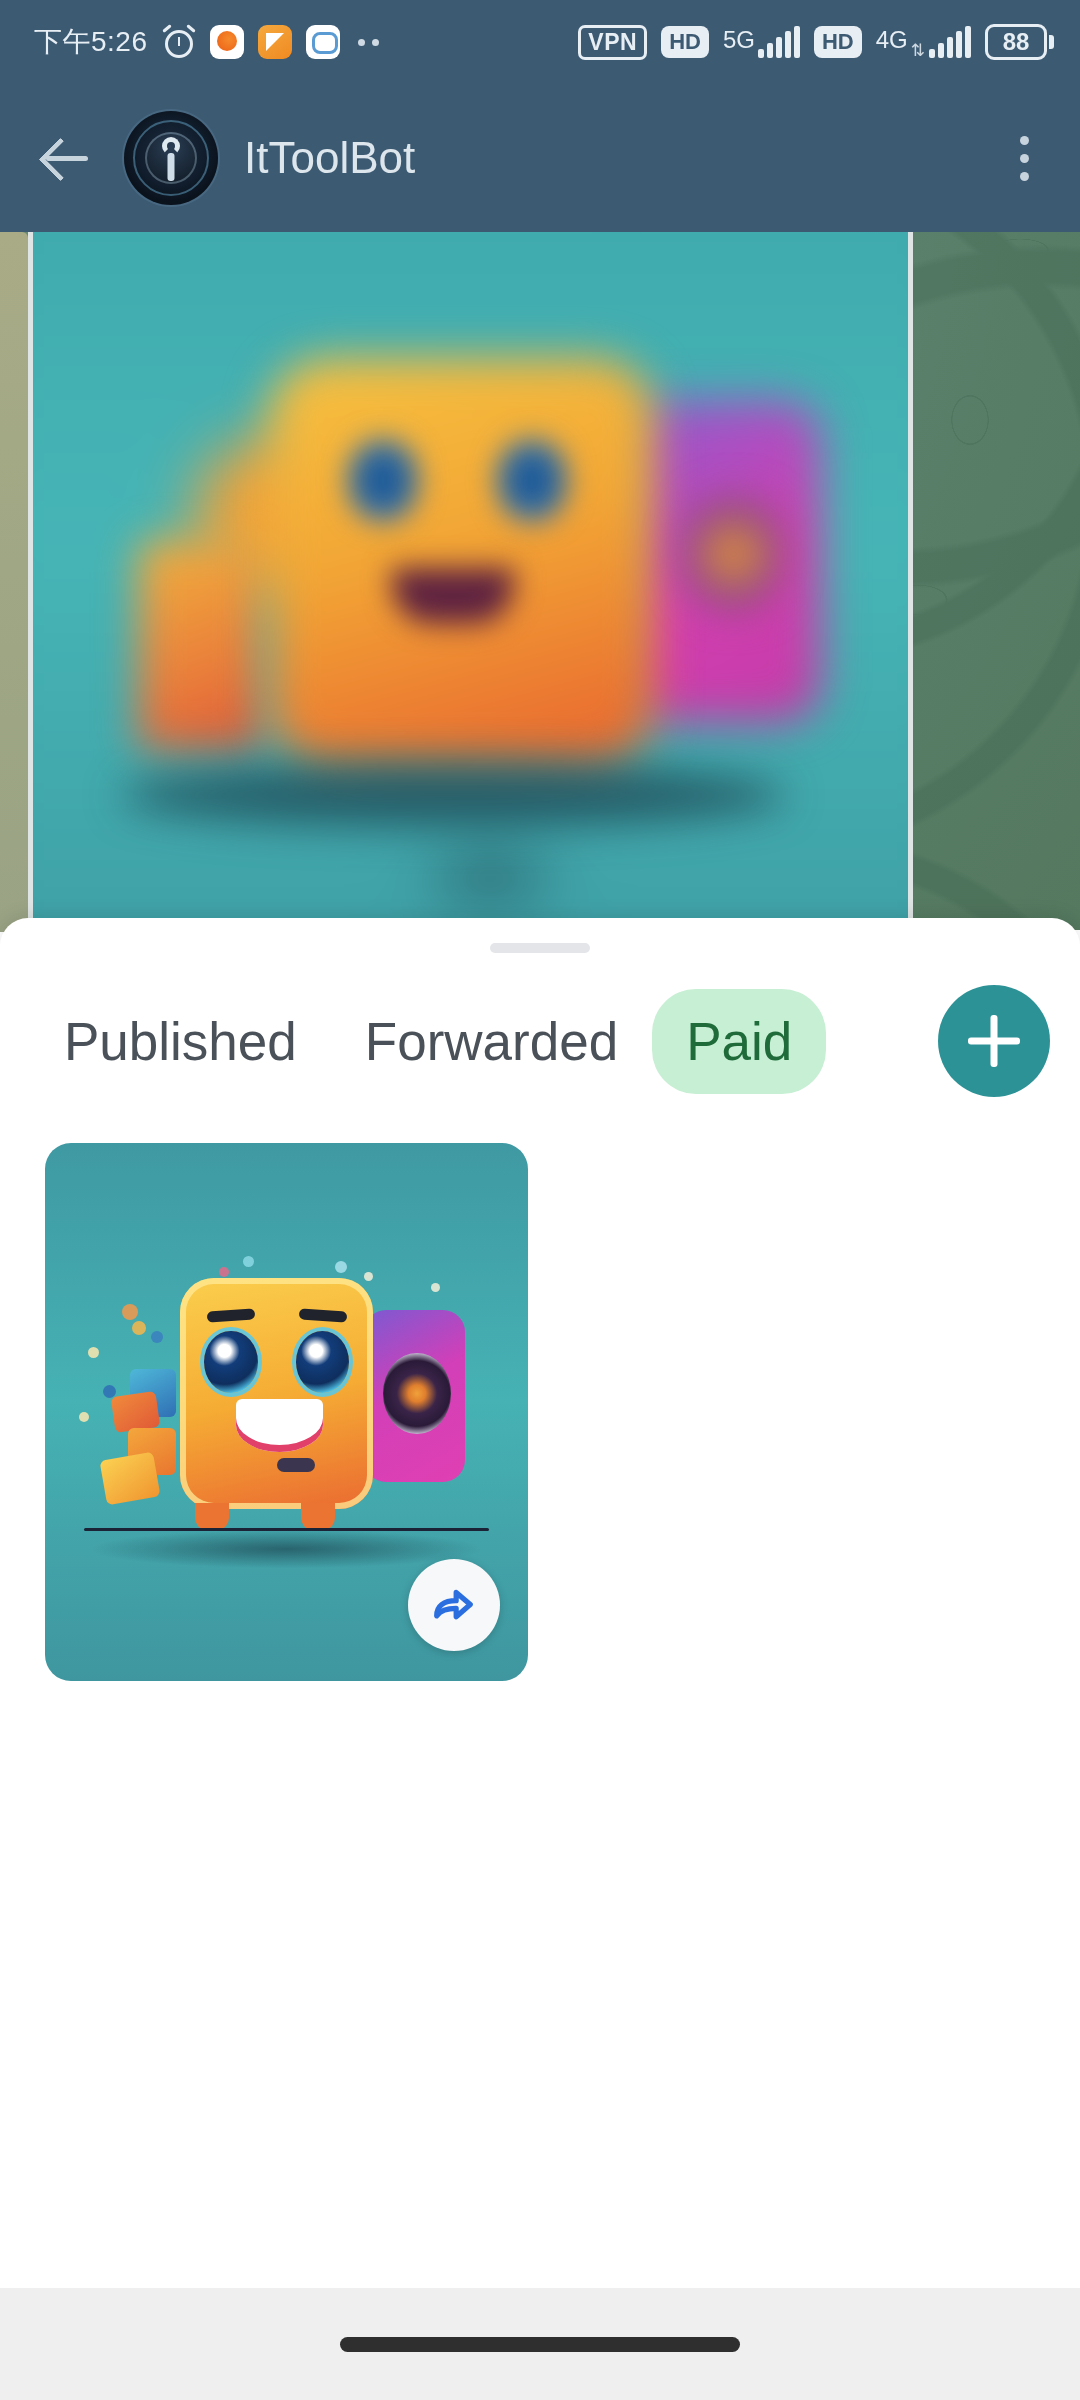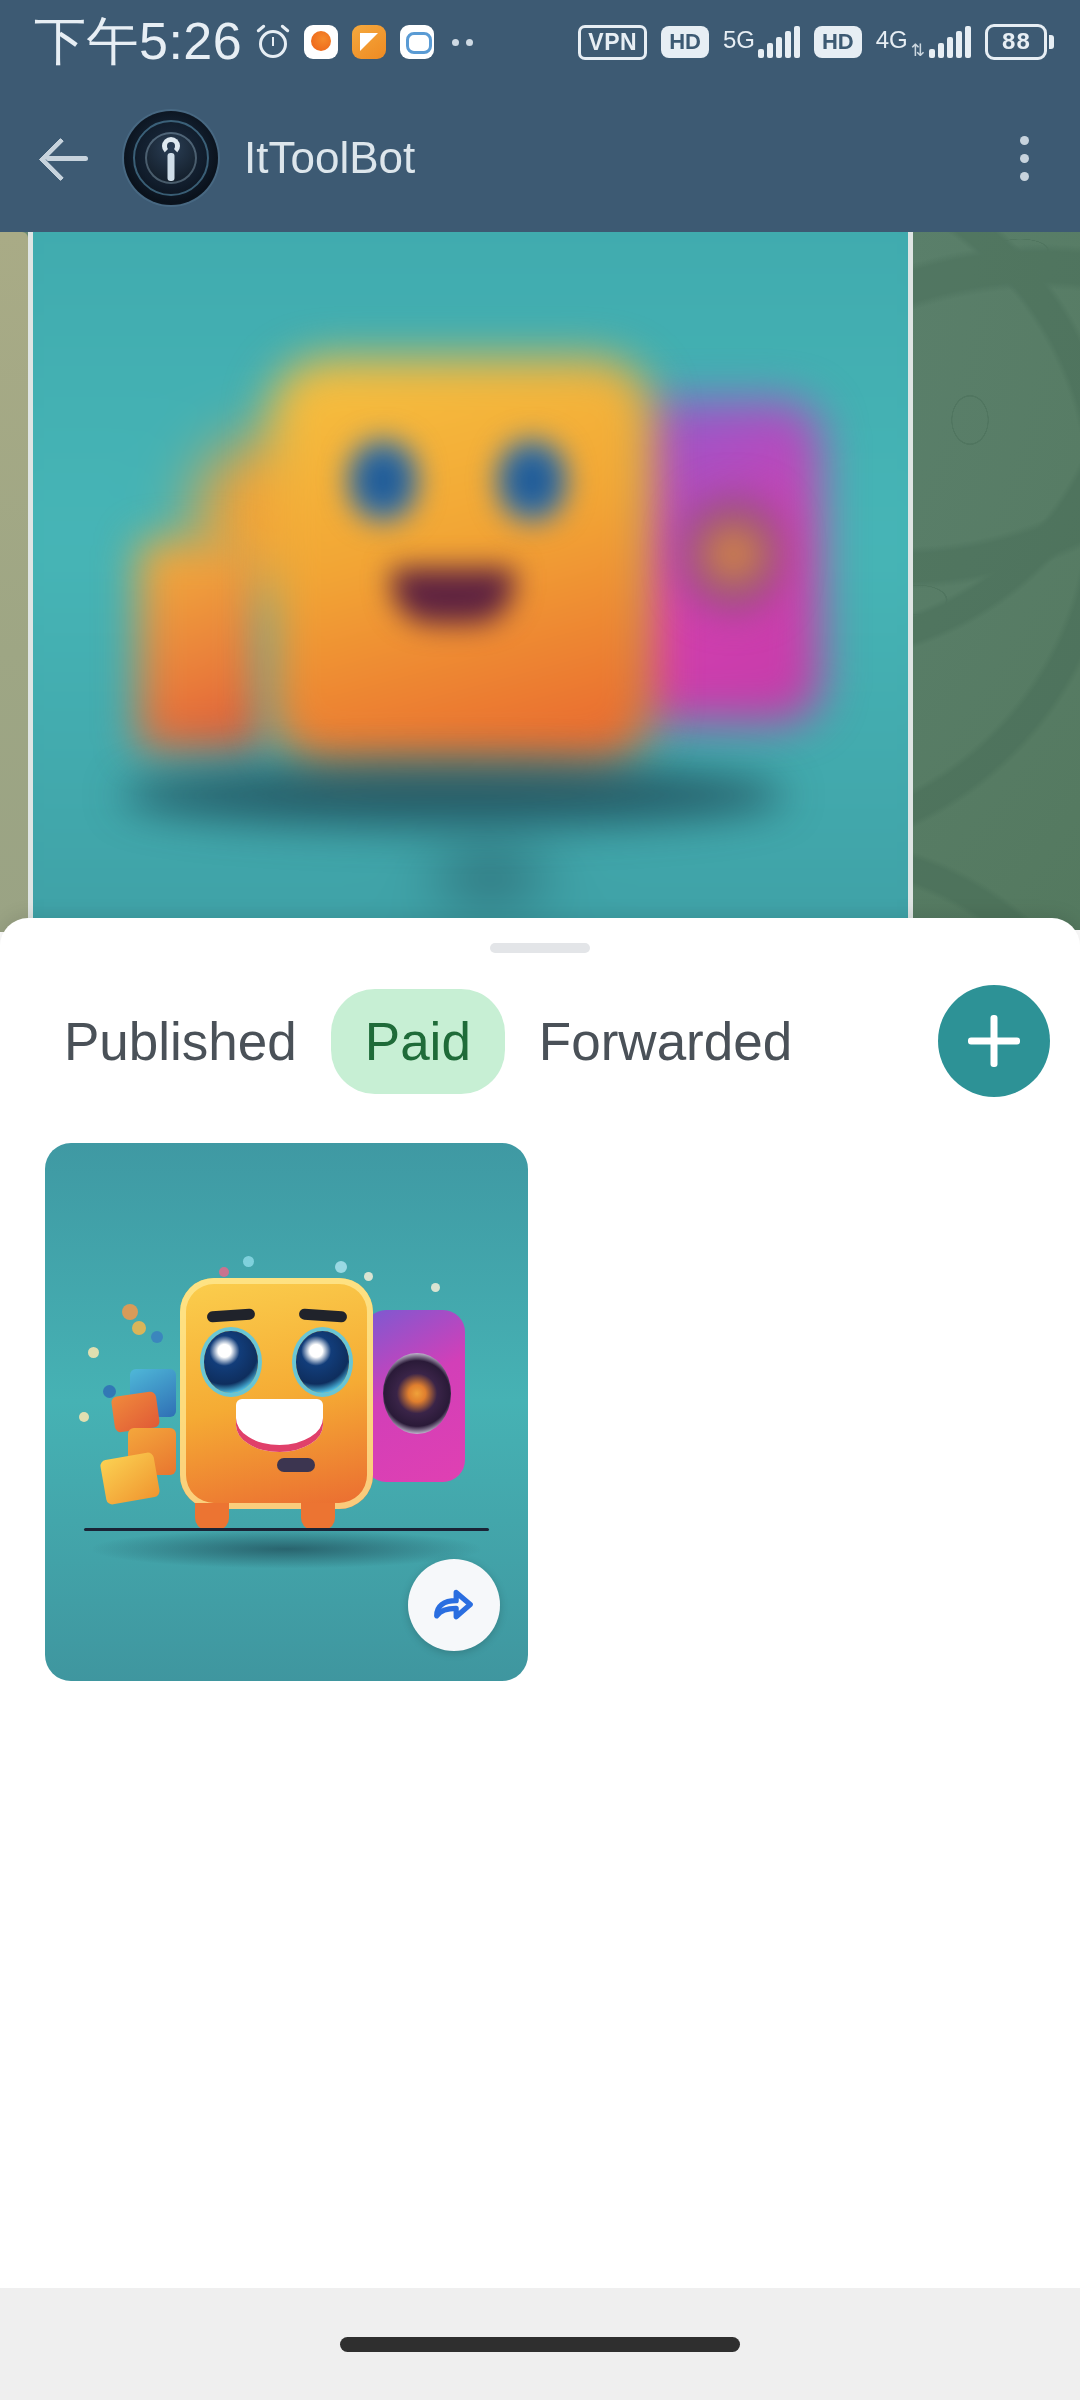--- a/index.html
+++ b/index.html
@@ -102,21 +102,21 @@
   }
 
   
   .statusbar {
     position:absolute; left:0; top:0; width:1080px; height:84px;
     background:#3d5a73;
     display:flex; align-items:center; justify-content:space-between;
     padding:0 26px 0 34px;
   }
   .sb-left { display:flex; align-items:center; gap:14px; }
-  .sb-time { color:#e7eef4; font-size:52px; letter-spacing:.5px; }
+  .sb-time { color:#e7eef4; font-size:28px; letter-spacing:.5px; }
   .sb-alarm { width:34px; height:34px; position:relative; }
   .sb-alarm .c {
     position:absolute; left:3px; top:5px; width:28px; height:28px;
     border:3px solid #e7eef4; border-radius:50%;
   }
   .sb-alarm .h1, .sb-alarm .h2 {
     position:absolute; width:10px; height:3px; background:#e7eef4; top:2px; border-radius:2px;
   }
   .sb-alarm .h1 { left:0px; transform:rotate(-40deg); }
   .sb-alarm .h2 { right:0px; transform:rotate(40deg); }
@@ -158,21 +158,21 @@
   .bars i { width:6px; background:#e7eef4; border-radius:2px; display:block; }
   .bars i:nth-child(1){ height:9px; }
   .bars i:nth-child(2){ height:15px; }
   .bars i:nth-child(3){ height:21px; }
   .bars i:nth-child(4){ height:27px; }
   .bars i:nth-child(5){ height:32px; }
   .updown { color:#e7eef4; font-size:17px; line-height:.9; margin-right:1px; opacity:.85; }
   .battery { display:flex; align-items:center; }
   .battery .shell {
     border:3px solid #e7eef4; border-radius:9px; height:34px; min-width:62px;
-    display:flex; align-items:center; justify-content:center; padding:15px 7px;font-family:Liberation Mono, monospace;
+    display:flex; align-items:center; justify-content:center; padding:15px 7px;
   }
   .battery .lvl { color:#e7eef4; font-size:24px; font-weight:bold; }
   .battery .cap { width:5px; height:14px; background:#e7eef4; border-radius:0 3px 3px 0; margin-left:2px; }
 
   
   .appbar {
     position:absolute; left:0; top:84px; width:1080px; height:148px;
     background:#3d5a73; display:flex; align-items:center; padding:0 26px 0 34px;
   }
   .back-arrow { width:66px; height:66px; position:relative; cursor:pointer; flex:0 0 auto; }
@@ -439,22 +439,22 @@
         <i></i>
         <i></i>
     </div>
   </div>
 
   <div class="sheet">
     <div class="handle"></div>
 
     <div class="tabs">
       <div class="tab">Published</div>
+      <div class="tab">Forwarded</div>
       <div class="tab active">Paid</div>
-      <div class="tab">Forwarded</div>
       <div class="fab"></div>
     </div>
 
     <div class="grid">
       <div class="card">
         <div class="sparkles">
           <i style="left:16%;top:30%;width:16px;height:16px;background:#f2994a;"></i>
           <i style="left:9%;top:38%;width:11px;height:11px;background:#fbe8b0;"></i>
           <i style="left:12%;top:45%;width:13px;height:13px;background:#2f6fb5;"></i>
           <i style="left:22%;top:35%;width:12px;height:12px;background:#3a7fc0;"></i>

